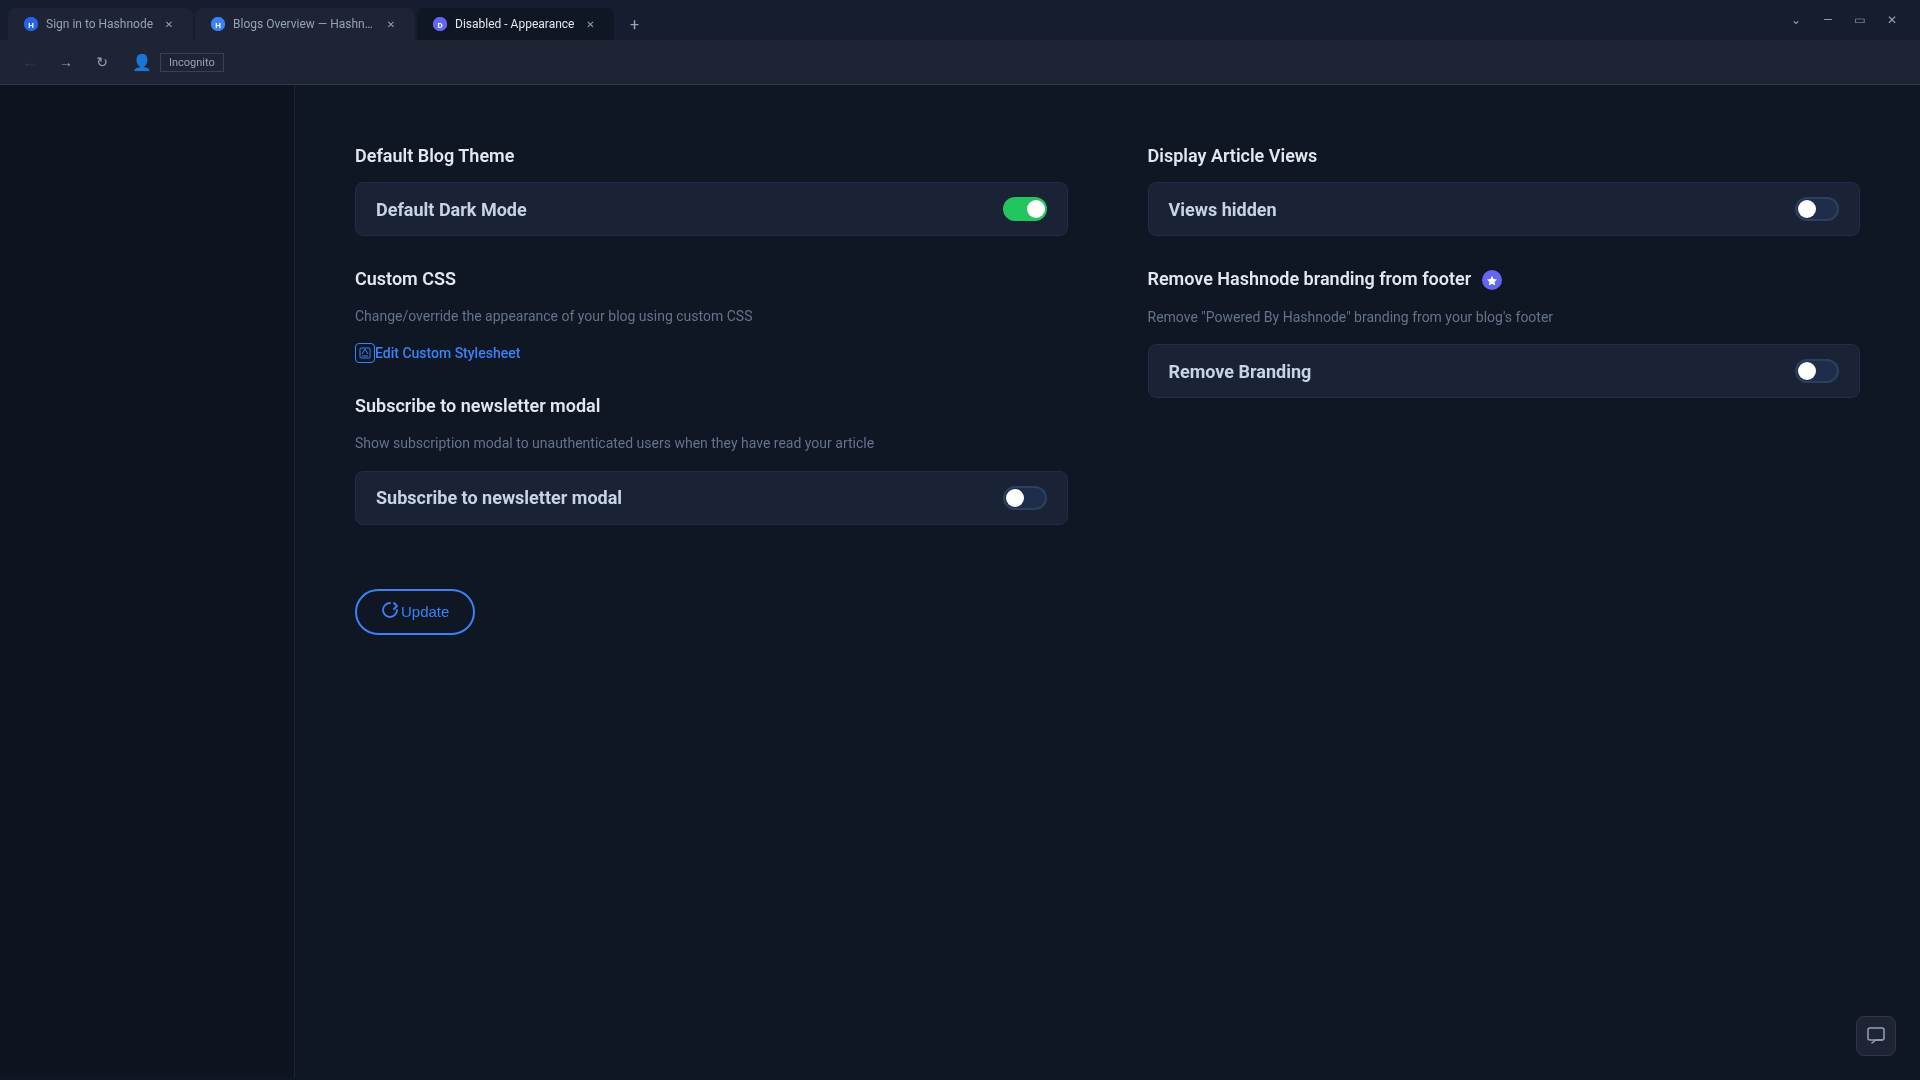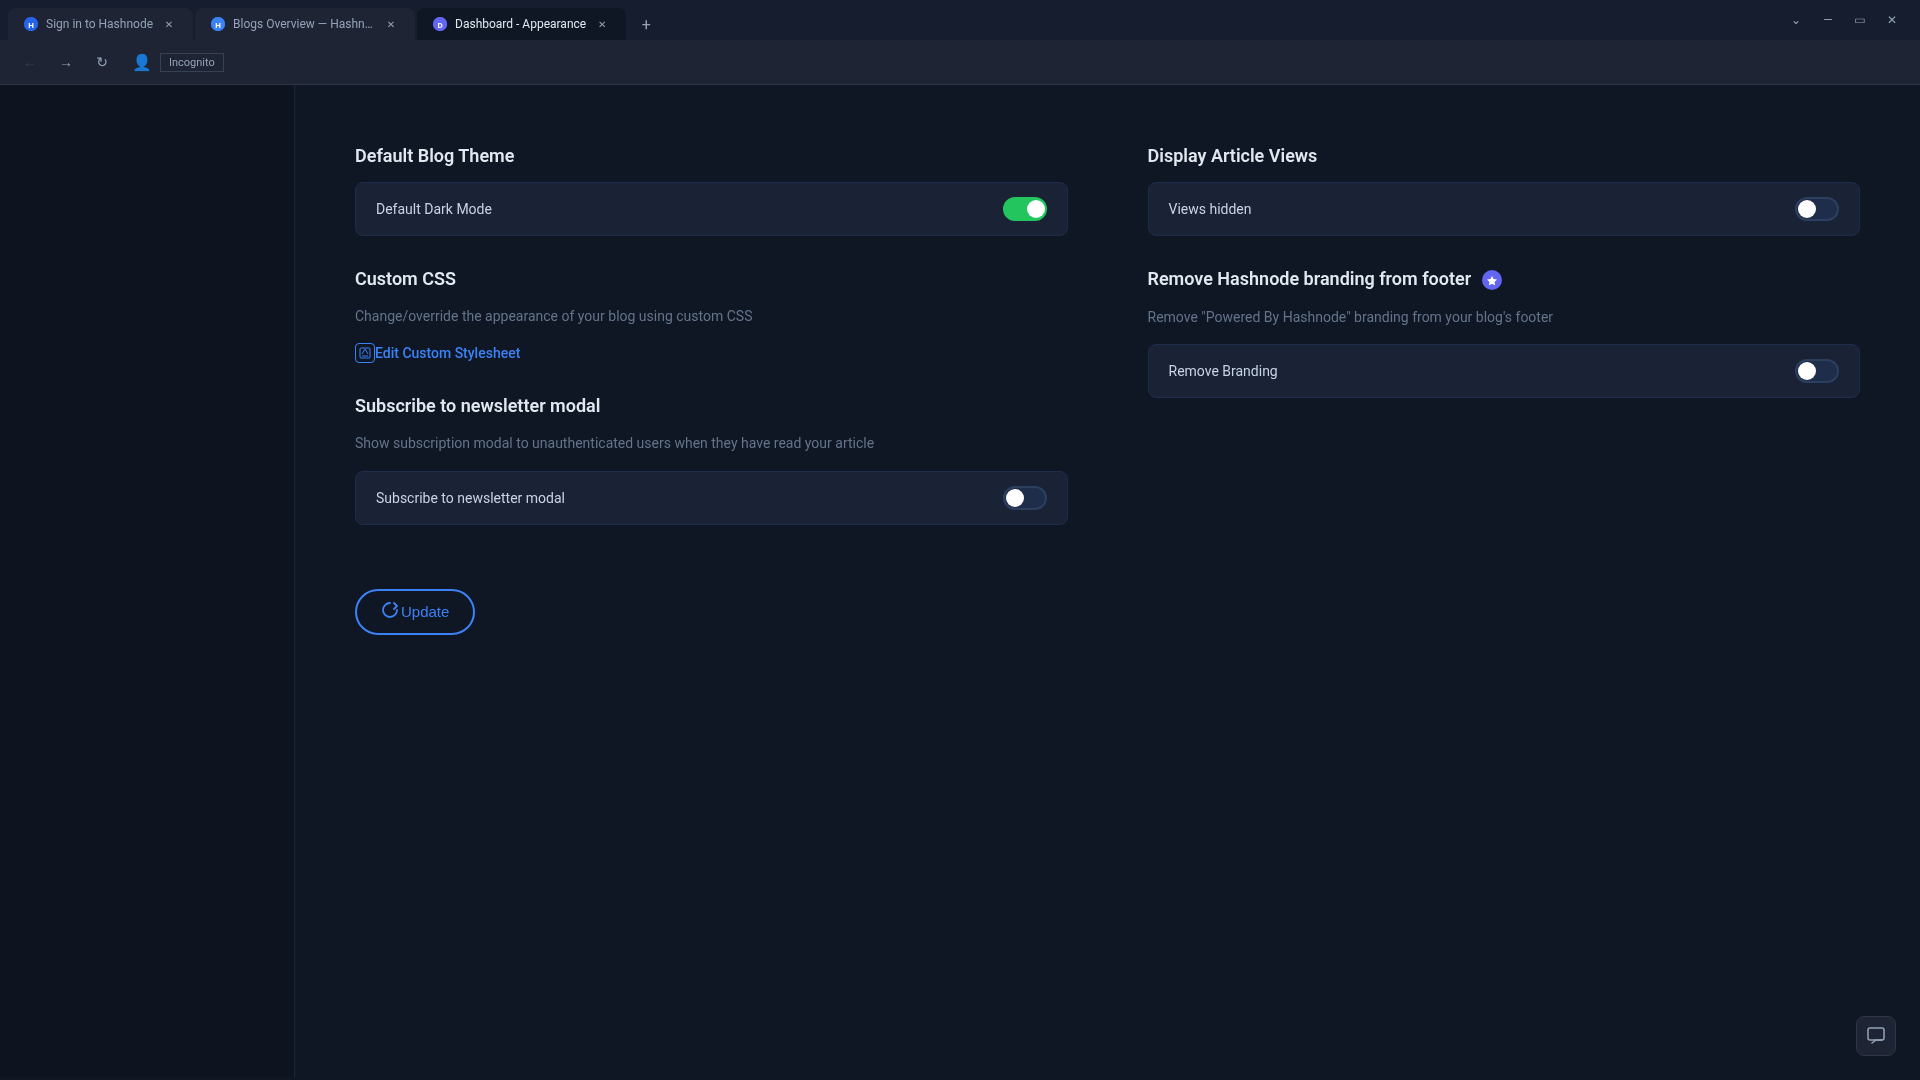--- a/index.html
+++ b/index.html
@@ -220,22 +220,22 @@
       background: #1a2236;
       border: 1px solid #1e2d4a;
       border-radius: 8px;
       padding: 14px 20px;
       display: flex;
       align-items: center;
       justify-content: space-between;
     }
 
     .toggle-label {
-      font-size: 14px;
-      font-weight: 400;
+      font-size: 18px;
+      font-weight: 700;
       color: #c8d3e6;
     }
 
     
     .toggle-switch {
       position: relative;
       width: 44px;
       height: 24px;
       cursor: pointer;
     }
@@ -379,21 +379,21 @@
       <div class="tab-close">✕</div>
     </div>
 
     <div class="tab active">
       <div class="tab-favicon dashboard">
         <svg width="14" height="14" viewBox="0 0 14 14">
             <circle cx="7" cy="7" r="7" fill="#6366f1"></circle>
             <text x="7" y="11" text-anchor="middle" fill="white" font-size="8" font-weight="bold">D</text>
           </svg>
       </div>
-      <span class="tab-label">Dashboard - Appearance</span>
+      <span class="tab-label">Disabled - Appearance</span>
       <div class="tab-close">✕</div>
     </div>
 
     <div class="new-tab">+</div>
 
     <div class="tab-end-buttons">
       <div class="tab-end-btn">⌄</div>
       <div class="tab-end-btn">—</div>
       <div class="tab-end-btn">▭</div>
       <div class="tab-end-btn">✕</div>

